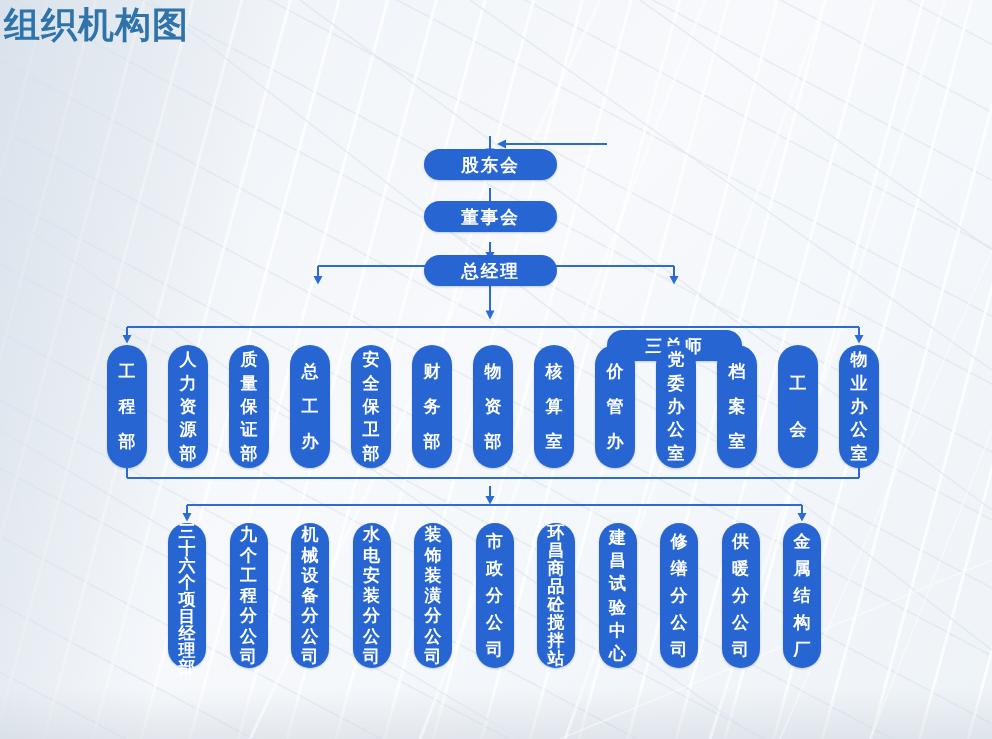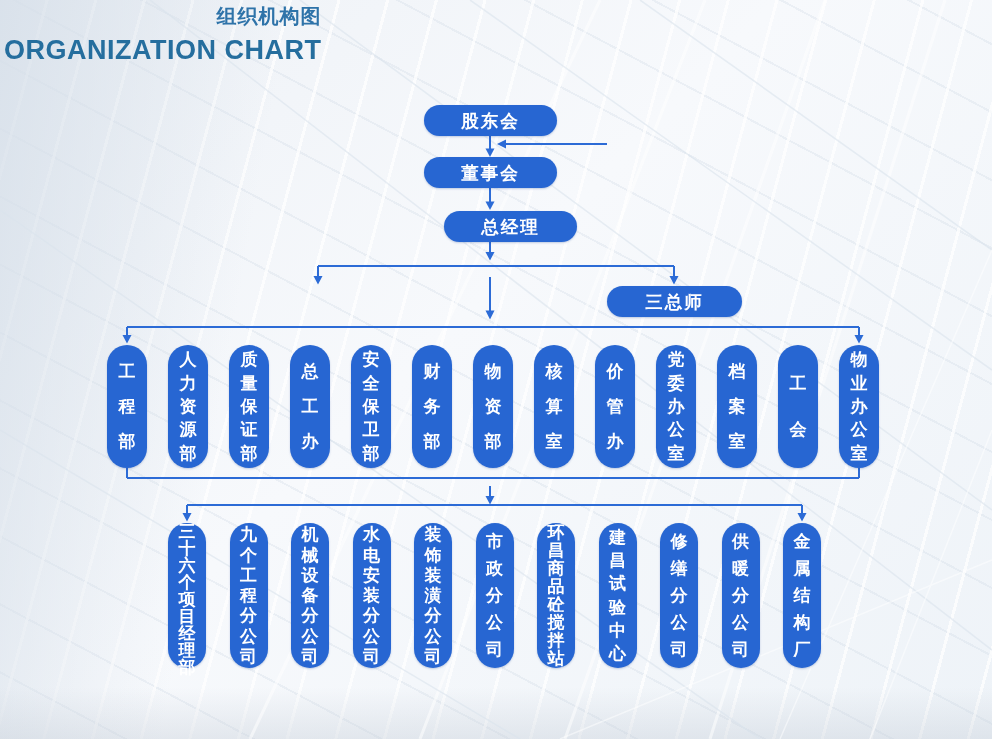--- a/index.html
+++ b/index.html
@@ -14,30 +14,31 @@
       linear-gradient(to bottom, rgba(0,0,0,0) 93%, rgba(198,206,216,0.40) 100%),
       linear-gradient(100deg, rgba(214,223,233,0.85) 0%, rgba(214,223,233,0) 26%),
       repeating-linear-gradient(105deg, rgba(255,255,255,0) 0 44px, rgba(255,255,255,0.75) 44px 47px),
       repeating-linear-gradient(28deg, rgba(203,214,226,0) 0 58px, rgba(203,214,226,0.28) 58px 60px),
       linear-gradient(135deg,#edf1f6 0%,#f7f9fc 45%,#eef3f8 100%);
     overflow:hidden;
   }
   .bg-decor{position:absolute;inset:0;pointer-events:none;}
   .header{position:absolute;left:4px;top:5px;}
   .title-zh{
-    font-size:20px;font-weight:bold;color:#2e73a9;letter-spacing:1px;line-height:1.1;text-align:right;
+    font-size:36px;font-weight:bold;color:#2e73a9;letter-spacing:1px;line-height:1.1;
   }
   .title-en{
     font-size:27px;font-weight:bold;color:#256e9e;letter-spacing:0.5px;line-height:1.2;margin-top:7px;
   }
   .hpill{
     position:absolute;height:31px;border-radius:16px;background:#2766d2;
     color:#ffffff;font-size:17.5px;font-weight:bold;letter-spacing:2px;
     display:flex;align-items:center;justify-content:center;
     box-shadow:0 1px 2px rgba(30,70,150,0.25);
+    margin-top:44px;
   }
   .row{
     position:absolute;display:flex;justify-content:space-between;align-items:stretch;
   }
   .row-departments{left:107px;top:345px;width:772px;height:123px;}
   .row-subsidiaries{left:168px;top:523px;width:653px;height:145px;}
   .vpill{
     background:#2766d2;border-radius:20px;
     display:flex;flex-direction:column;justify-content:space-evenly;align-items:center;
     box-shadow:0 1px 2px rgba(30,70,150,0.25);
@@ -71,21 +72,20 @@
     </g>
     <g stroke="#ffffff" stroke-width="1.4" opacity="0.5">
       <line x1="870" y1="739" x2="992" y2="430"></line>
       <line x1="780" y1="739" x2="992" y2="250"></line>
       <line x1="560" y1="739" x2="992" y2="560"></line>
     </g>
   </svg>
 
   <div class="header">
     <div class="title-zh">组织机构图</div>
-    <div class="title-en">ORGANIZATION CHART</div>
   </div>
 
   <svg class="connectors" width="992" height="739" viewBox="0 0 992 739">
     <g stroke="#2c6bd6" stroke-width="2" fill="none">
       <line x1="490" y1="136" x2="490" y2="149"></line>
       <line x1="607" y1="144" x2="505" y2="144"></line>
       <line x1="490" y1="188" x2="490" y2="202"></line>
       <line x1="490" y1="242" x2="490" y2="253"></line>
       <line x1="318" y1="266" x2="674" y2="266"></line>
       <line x1="318" y1="266" x2="318" y2="277"></line>
@@ -113,21 +113,21 @@
       <polygon points="122.5,335 131.5,335 127,343.5"></polygon>
       <polygon points="854.5,335 863.5,335 859,343.5"></polygon>
       <polygon points="485.5,496 494.5,496 490,504.5"></polygon>
       <polygon points="182.5,513 191.5,513 187,521.5"></polygon>
       <polygon points="797.5,513 806.5,513 802,521.5"></polygon>
     </g>
   </svg>
 
   <div class="hpill" style="left:424px;top:105px;width:133px;">股东会</div>
   <div class="hpill" style="left:424px;top:157px;width:133px;">董事会</div>
-  <div class="hpill" style="left:444px;top:211px;width:133px;">总经理</div>
+  <div class="hpill" style="left:424px;top:211px;width:133px;">总经理</div>
   <div class="hpill" style="left:607px;top:286px;width:135px;">三总师</div>
 
   <div class="row row-departments" id="departments-row">
       <div class="vpill">
         <span class="vchar">工</span>
         <span class="vchar">程</span>
         <span class="vchar">部</span>
       </div>
       <div class="vpill">
         <span class="vchar">人</span>

